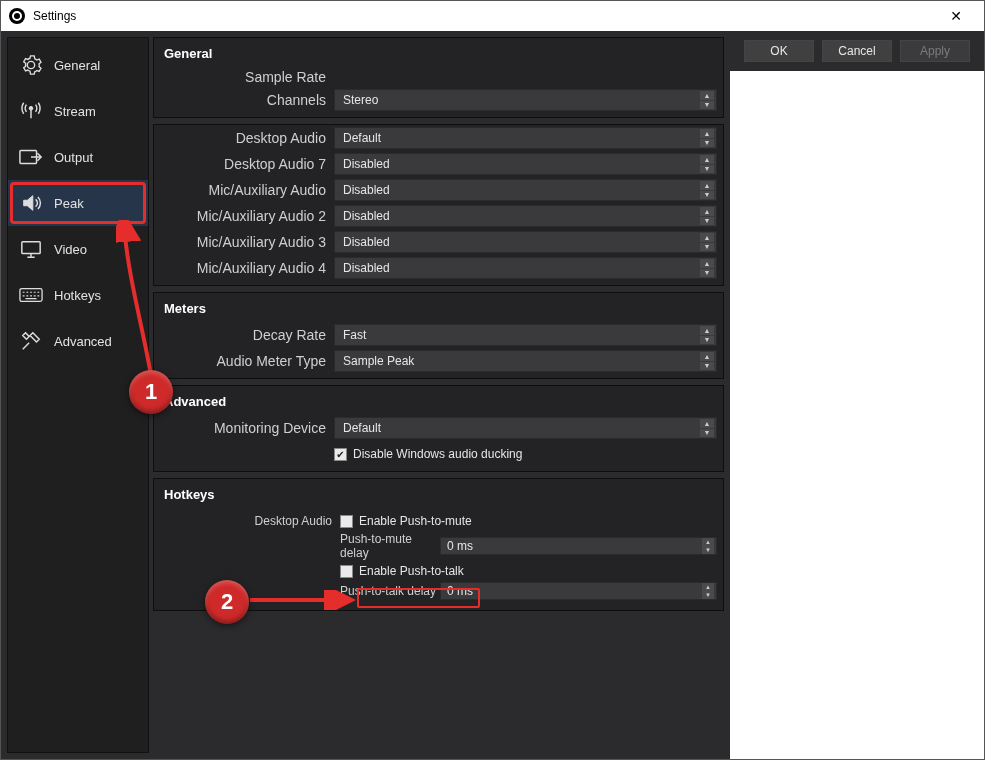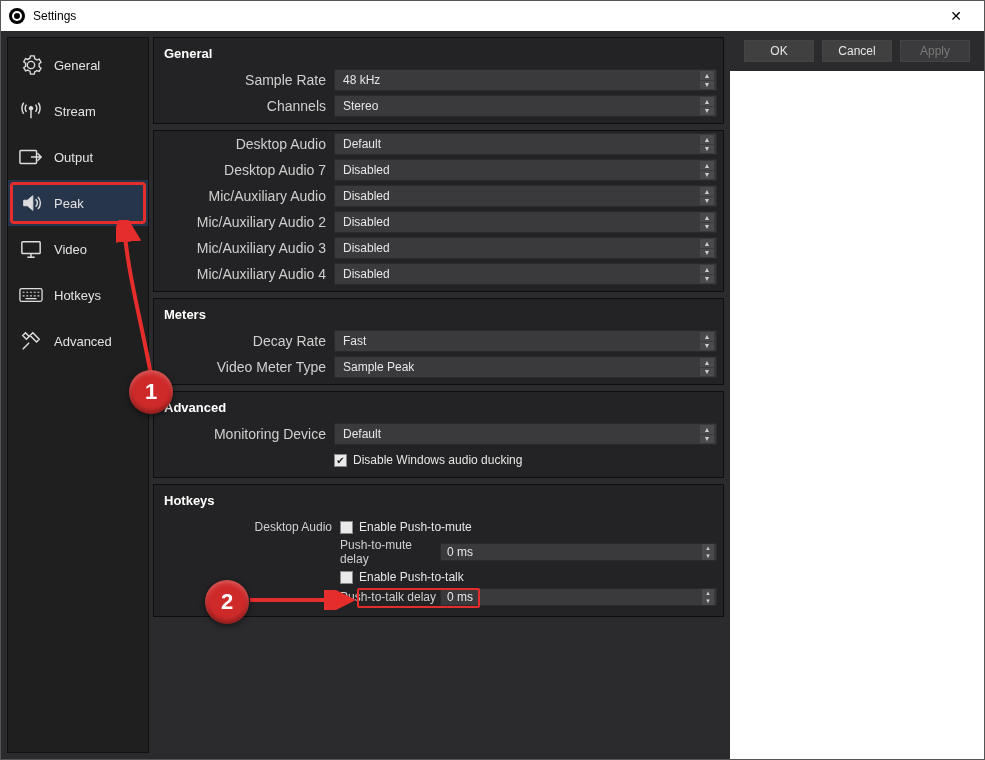--- a/index.html
+++ b/index.html
@@ -133,29 +133,20 @@
           <span>Advanced</span>
         </div>
       </div>
 
       <div class="main">
 
         <div class="panel">
           <div class="panel-title">General</div>
           <div class="row">
             <div class="row-label">Sample Rate</div>
-            <div class="row-field">
-                <div class="select">
-                  <span>48 kHz</span>
-                  <span class="spin">
-                    <div>▲</div>
-                    <div>▼</div>
-                  </span>
-                </div>
-              </div>
           </div>
           <div class="row" style="padding-bottom:6px;">
             <div class="row-label">Channels</div>
             <div class="row-field">
                 <div class="select">
                   <span>Stereo</span>
                   <span class="spin">
                     <div>▲</div>
                     <div>▼</div>
                   </span>
@@ -247,21 +238,21 @@
                 <div class="select">
                   <span>Fast</span>
                   <span class="spin">
                     <div>▲</div>
                     <div>▼</div>
                   </span>
                 </div>
               </div>
             </div>
           <div class="row" style="padding-bottom:6px;">
-              <div class="row-label">Video Meter Type</div>
+              <div class="row-label">Audio Meter Type</div>
               <div class="row-field">
                 <div class="select">
                   <span>Sample Peak</span>
                   <span class="spin">
                     <div>▲</div>
                     <div>▼</div>
                   </span>
                 </div>
               </div>
             </div>

